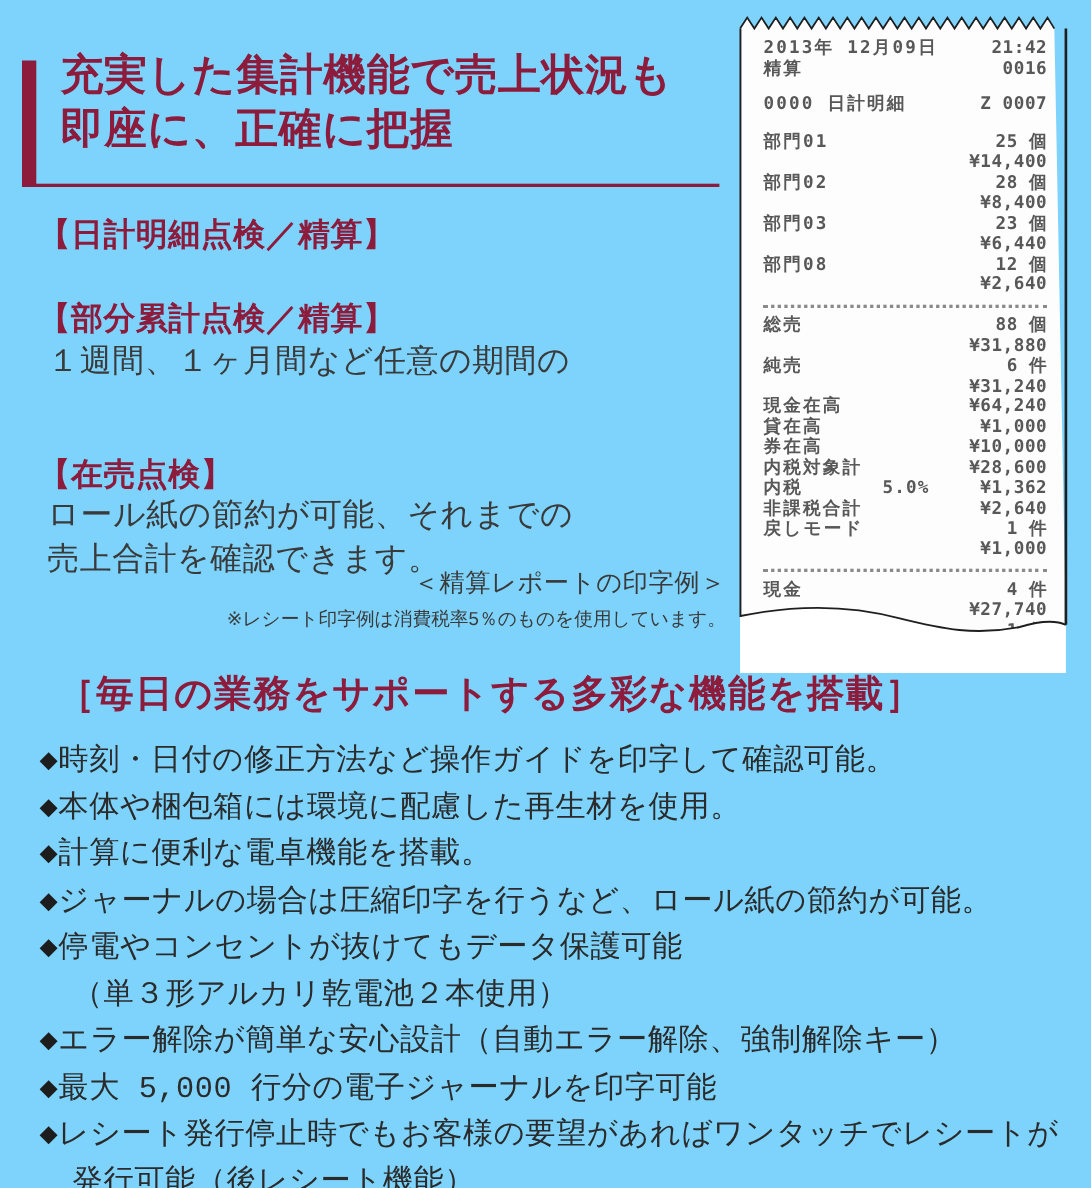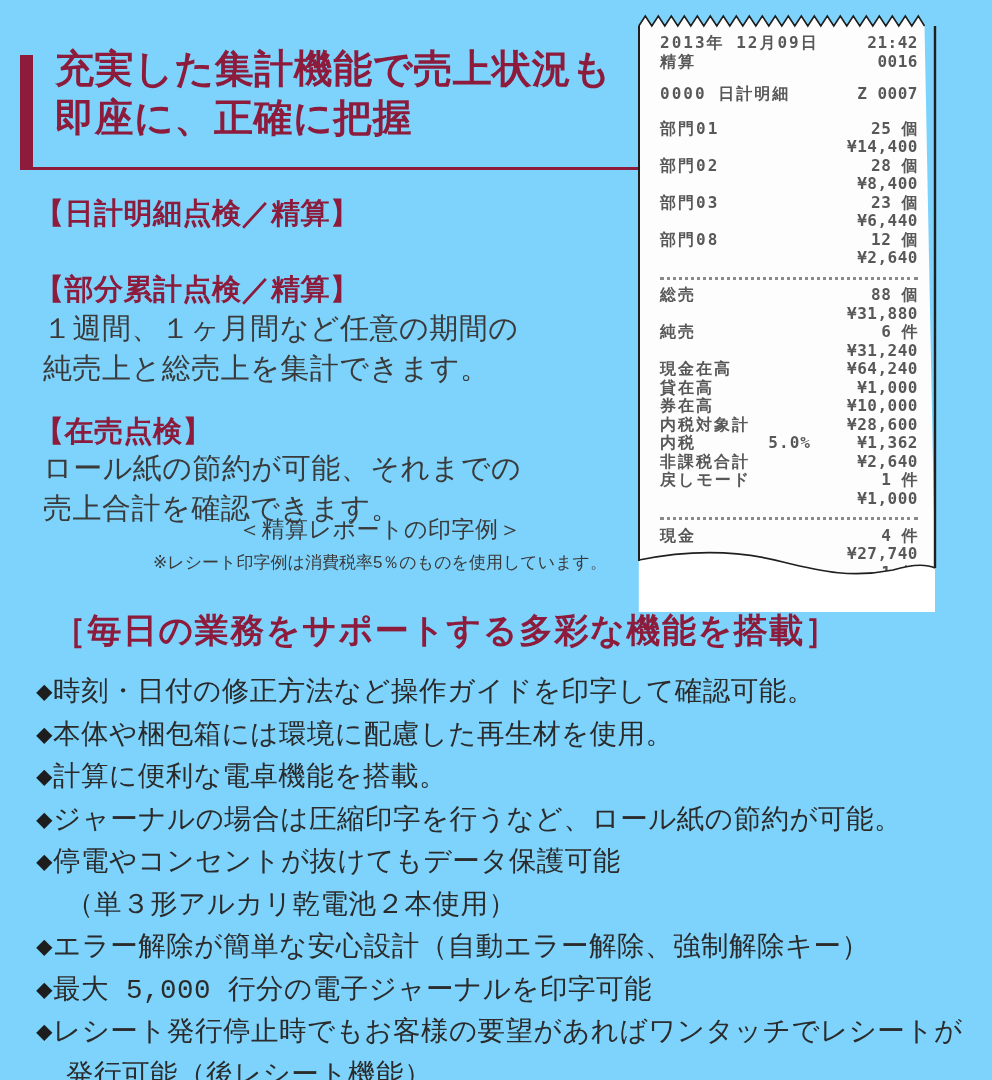--- a/index.html
+++ b/index.html
@@ -39,40 +39,40 @@
     position:absolute;margin:0;left:43px;
     font-size:29px;line-height:40px;color:#3a3a3a;letter-spacing:0.5px;
   }
   .h-sec1{top:194px;}
   .h-sec2{top:270px;}
   .b-sec2{top:308px;}
   .h-sec3{top:412px;}
   .b-sec3{top:448px;}
   
   .caption-block{
-    position:absolute;left:100px;top:514px;width:560px;text-align:center;
+    position:absolute;left:100px;top:514px;width:560px;text-align:right;
   }
   .caption-line{font-size:23px;color:#3a3a3a;margin:0 0 6px 0;letter-spacing:0.5px;}
   .note-line{font-size:17px;color:#3a3a3a;margin:0;letter-spacing:0;}
   
   .features-heading{
     position:absolute;left:52px;top:608px;margin:0;
     font-size:34px;font-weight:700;color:var(--maroon);letter-spacing:1.5px;
   }
   .features-list{
     position:absolute;left:36px;top:672px;width:940px;
     list-style:none;margin:0;padding:0;
     font-size:27.5px;line-height:42.5px;color:#2b2b2b;letter-spacing:0.5px;
   }
   .features-list li{margin:0;padding:0;font-family:Liberation Mono, monospace;}
   .feat-cont{padding-left:30px;}
   .bullet{color:#1d1d1d;}
   
   .receipt{
-    position:absolute;left:638px;top:12px;width:301px;height:600px;
+    position:absolute;left:672px;top:12px;width:301px;height:600px;
     overflow:hidden;
   }
   .receipt svg{position:absolute;left:0;top:0;}
   .receipt-paper{z-index:0;}
   .receipt-rows{
     position:absolute;left:22px;top:22px;width:258px;z-index:1;
     font-family:"DejaVu Sans Mono","Liberation Mono",monospace;
     font-size:16px;font-weight:700;color:var(--ink);
   }
   .r-row{
@@ -96,21 +96,21 @@
 
 <div class="page">
 
   <div class="accent-bar"></div>
   <h1 class="page-title"><span>充実した集計機能で売上状況も</span><br><span>即座に、正確に把握</span></h1>
   <div class="title-rule"></div>
 
   <h2 class="sec-heading h-sec1">【日計明細点検／精算】</h2>
 
   <h2 class="sec-heading h-sec2">【部分累計点検／精算】</h2>
-  <p class="sec-body b-sec2"><span>１週間、１ヶ月間など任意の期間の</span><br><span>純売上と総売上を集計できます。</span></p>
+  <p class="sec-body b-sec2"><span>１週間、１ヶ月間など任意の期間の</span><br></p>
 
   <h2 class="sec-heading h-sec3">【在売点検】</h2>
   <p class="sec-body b-sec3"><span>ロール紙の節約が可能、それまでの</span><br><span>売上合計を確認できます。</span></p>
 
   <div class="caption-block">
     <p class="caption-line">＜精算レポートの印字例＞</p>
     <p class="note-line">※レシート印字例は消費税率5％のものを使用しています。</p>
   </div>
 
   <h2 class="features-heading">［毎日の業務をサポートする多彩な機能を搭載］</h2>

